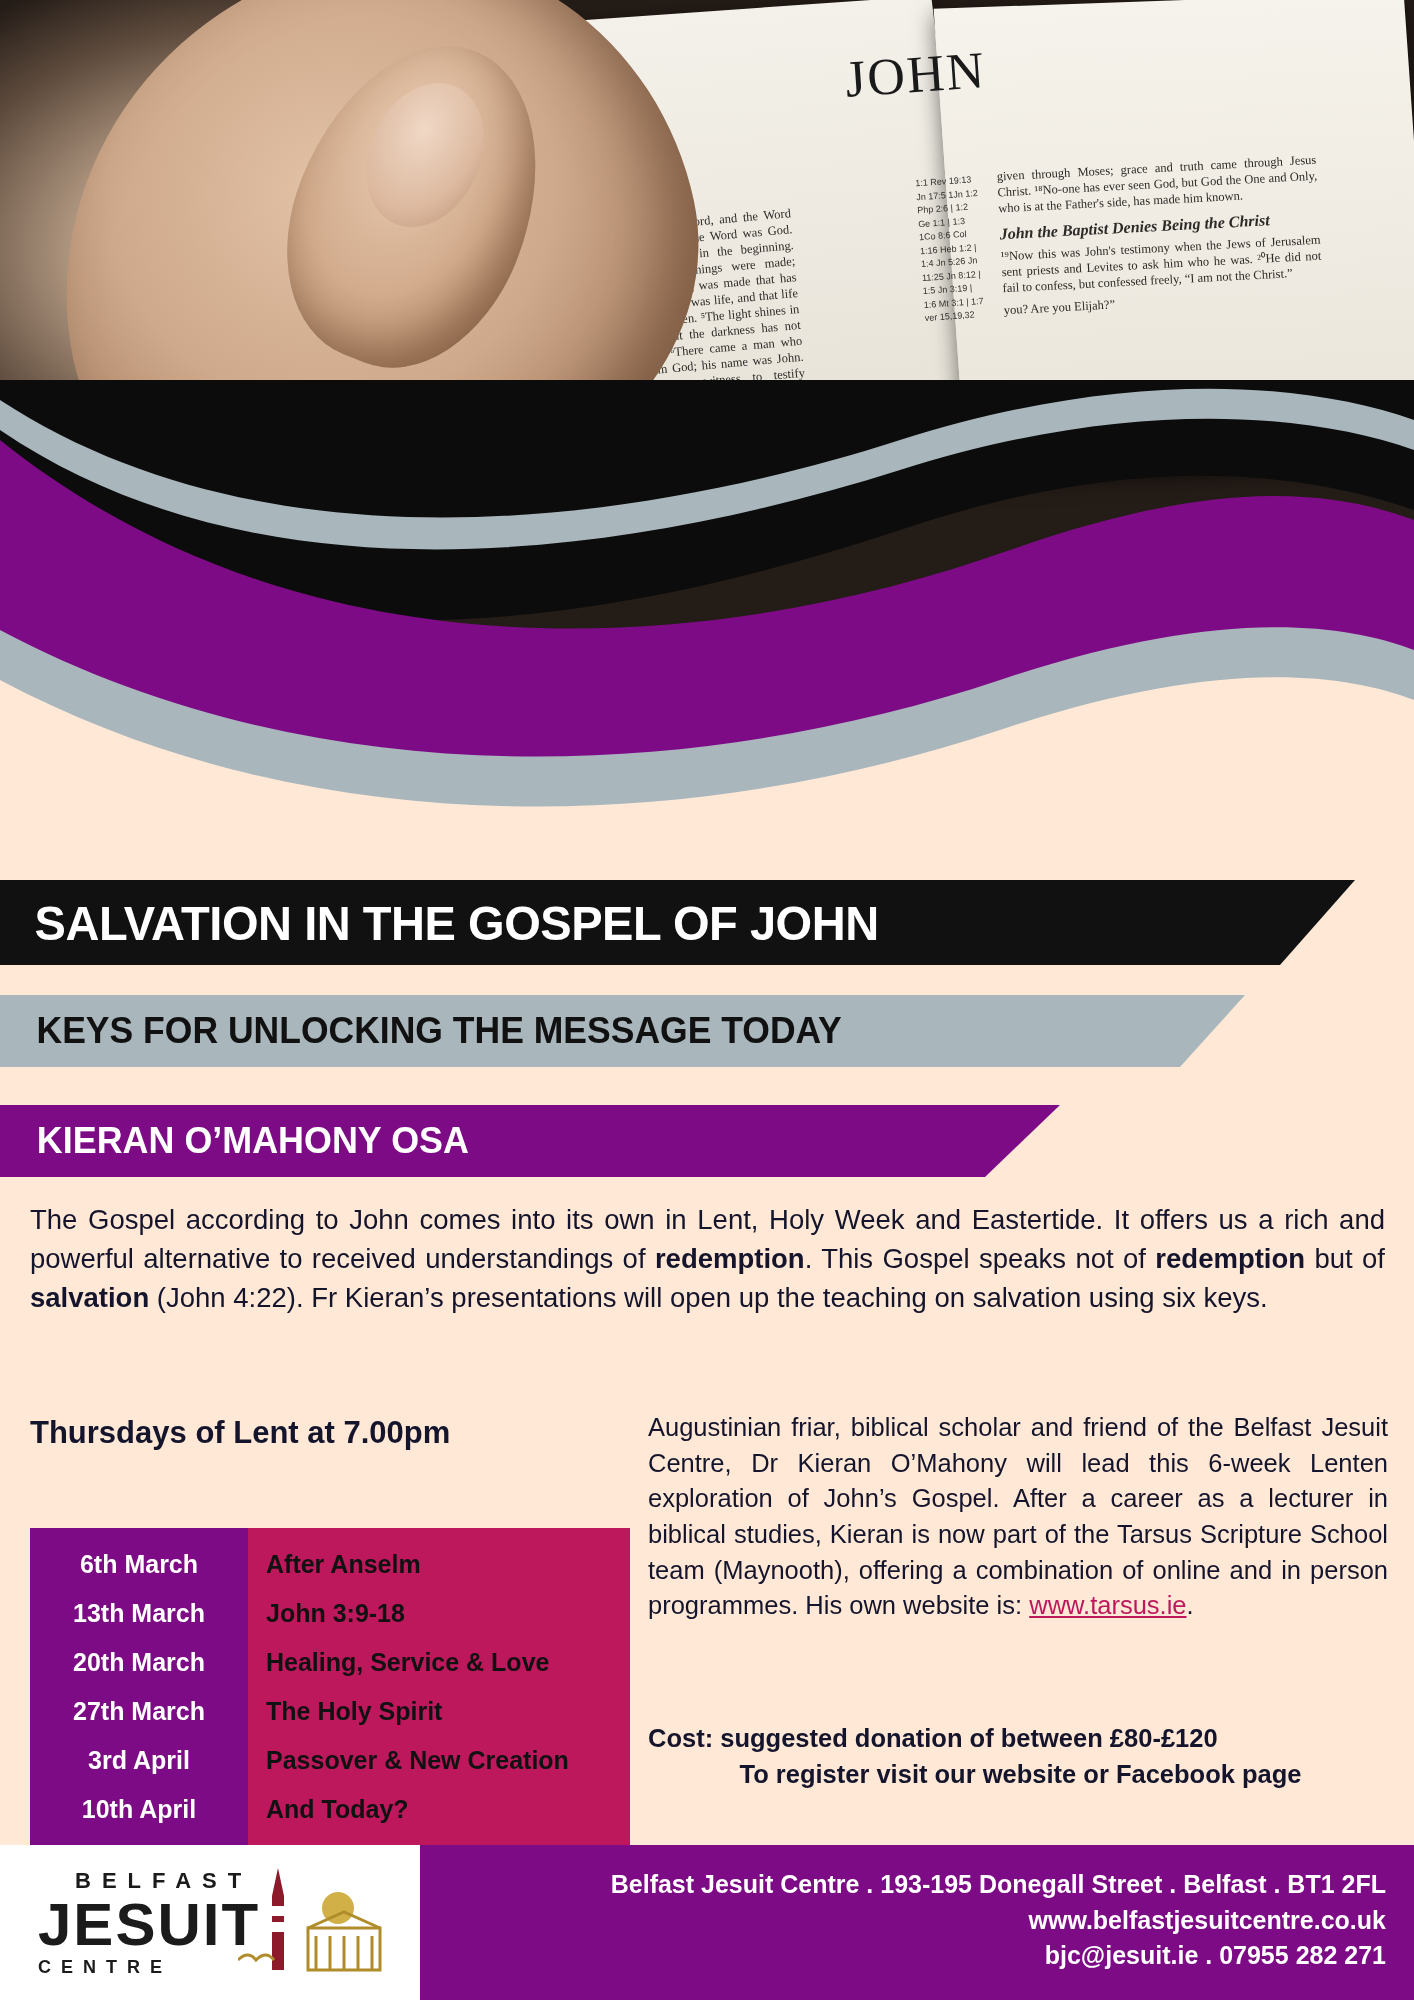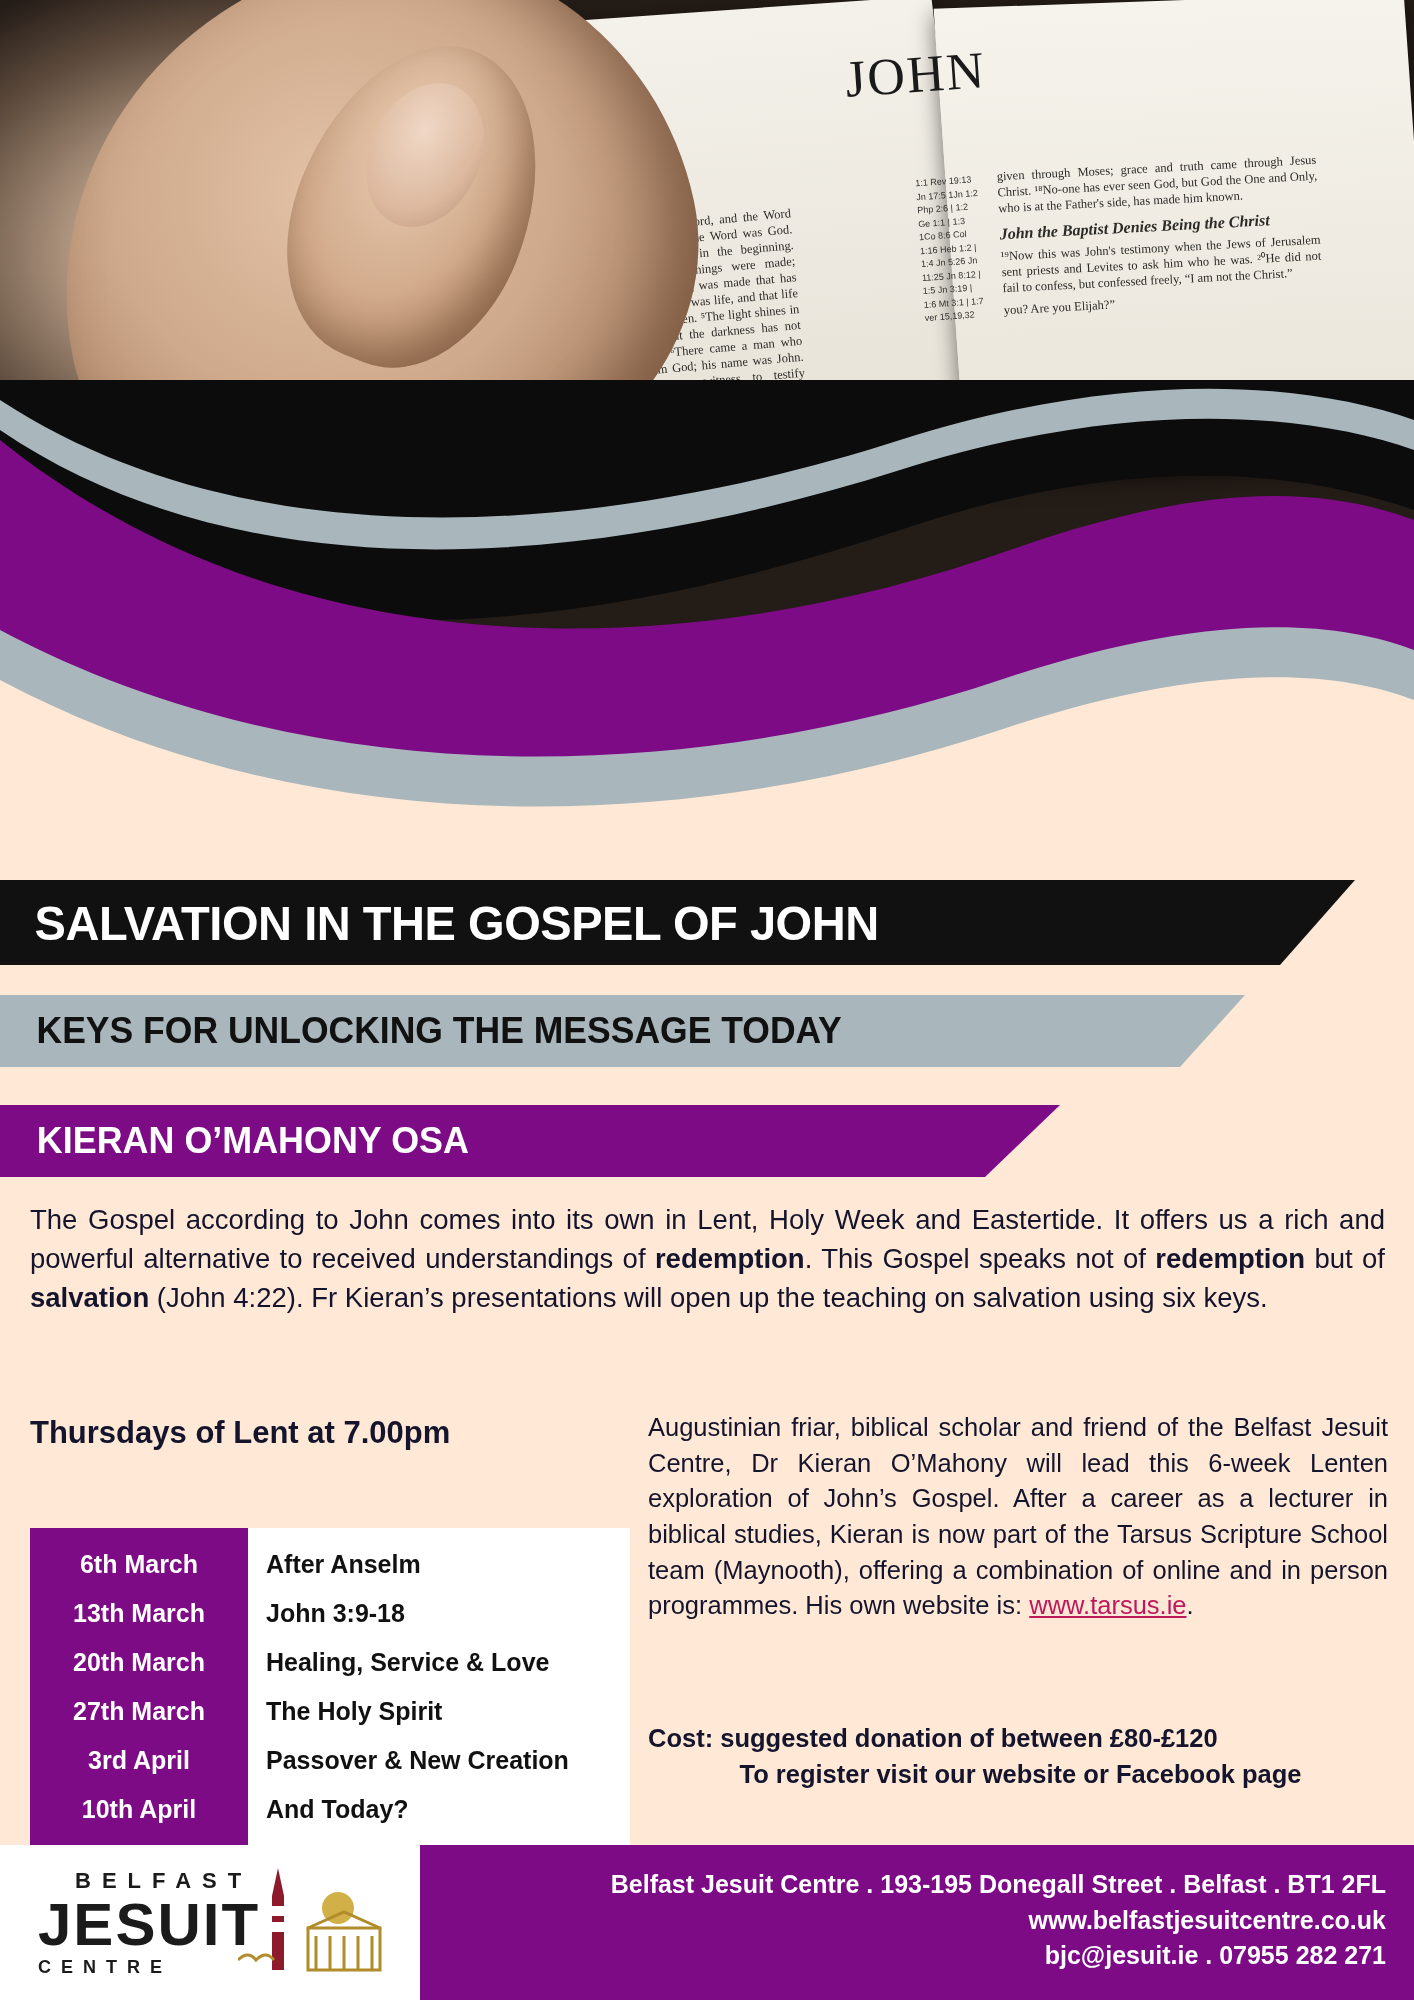--- a/index.html
+++ b/index.html
@@ -227,21 +227,21 @@
   .sched-dates div {
     color: #ffffff;
     font-size: 25px;
     font-weight: bold;
     text-align: center;
     line-height: 49px;
     height: 49px;
   }
   .sched-topics {
     width: 382px;
-    background: #ffffff;
+    background: #be185d;
     padding: 12px 0 14px 0;
   }
   .sched-topics div {
     color: #111;
     font-size: 25px;
     font-weight: bold;
     padding-left: 18px;
     line-height: 49px;
     height: 49px;
   }

